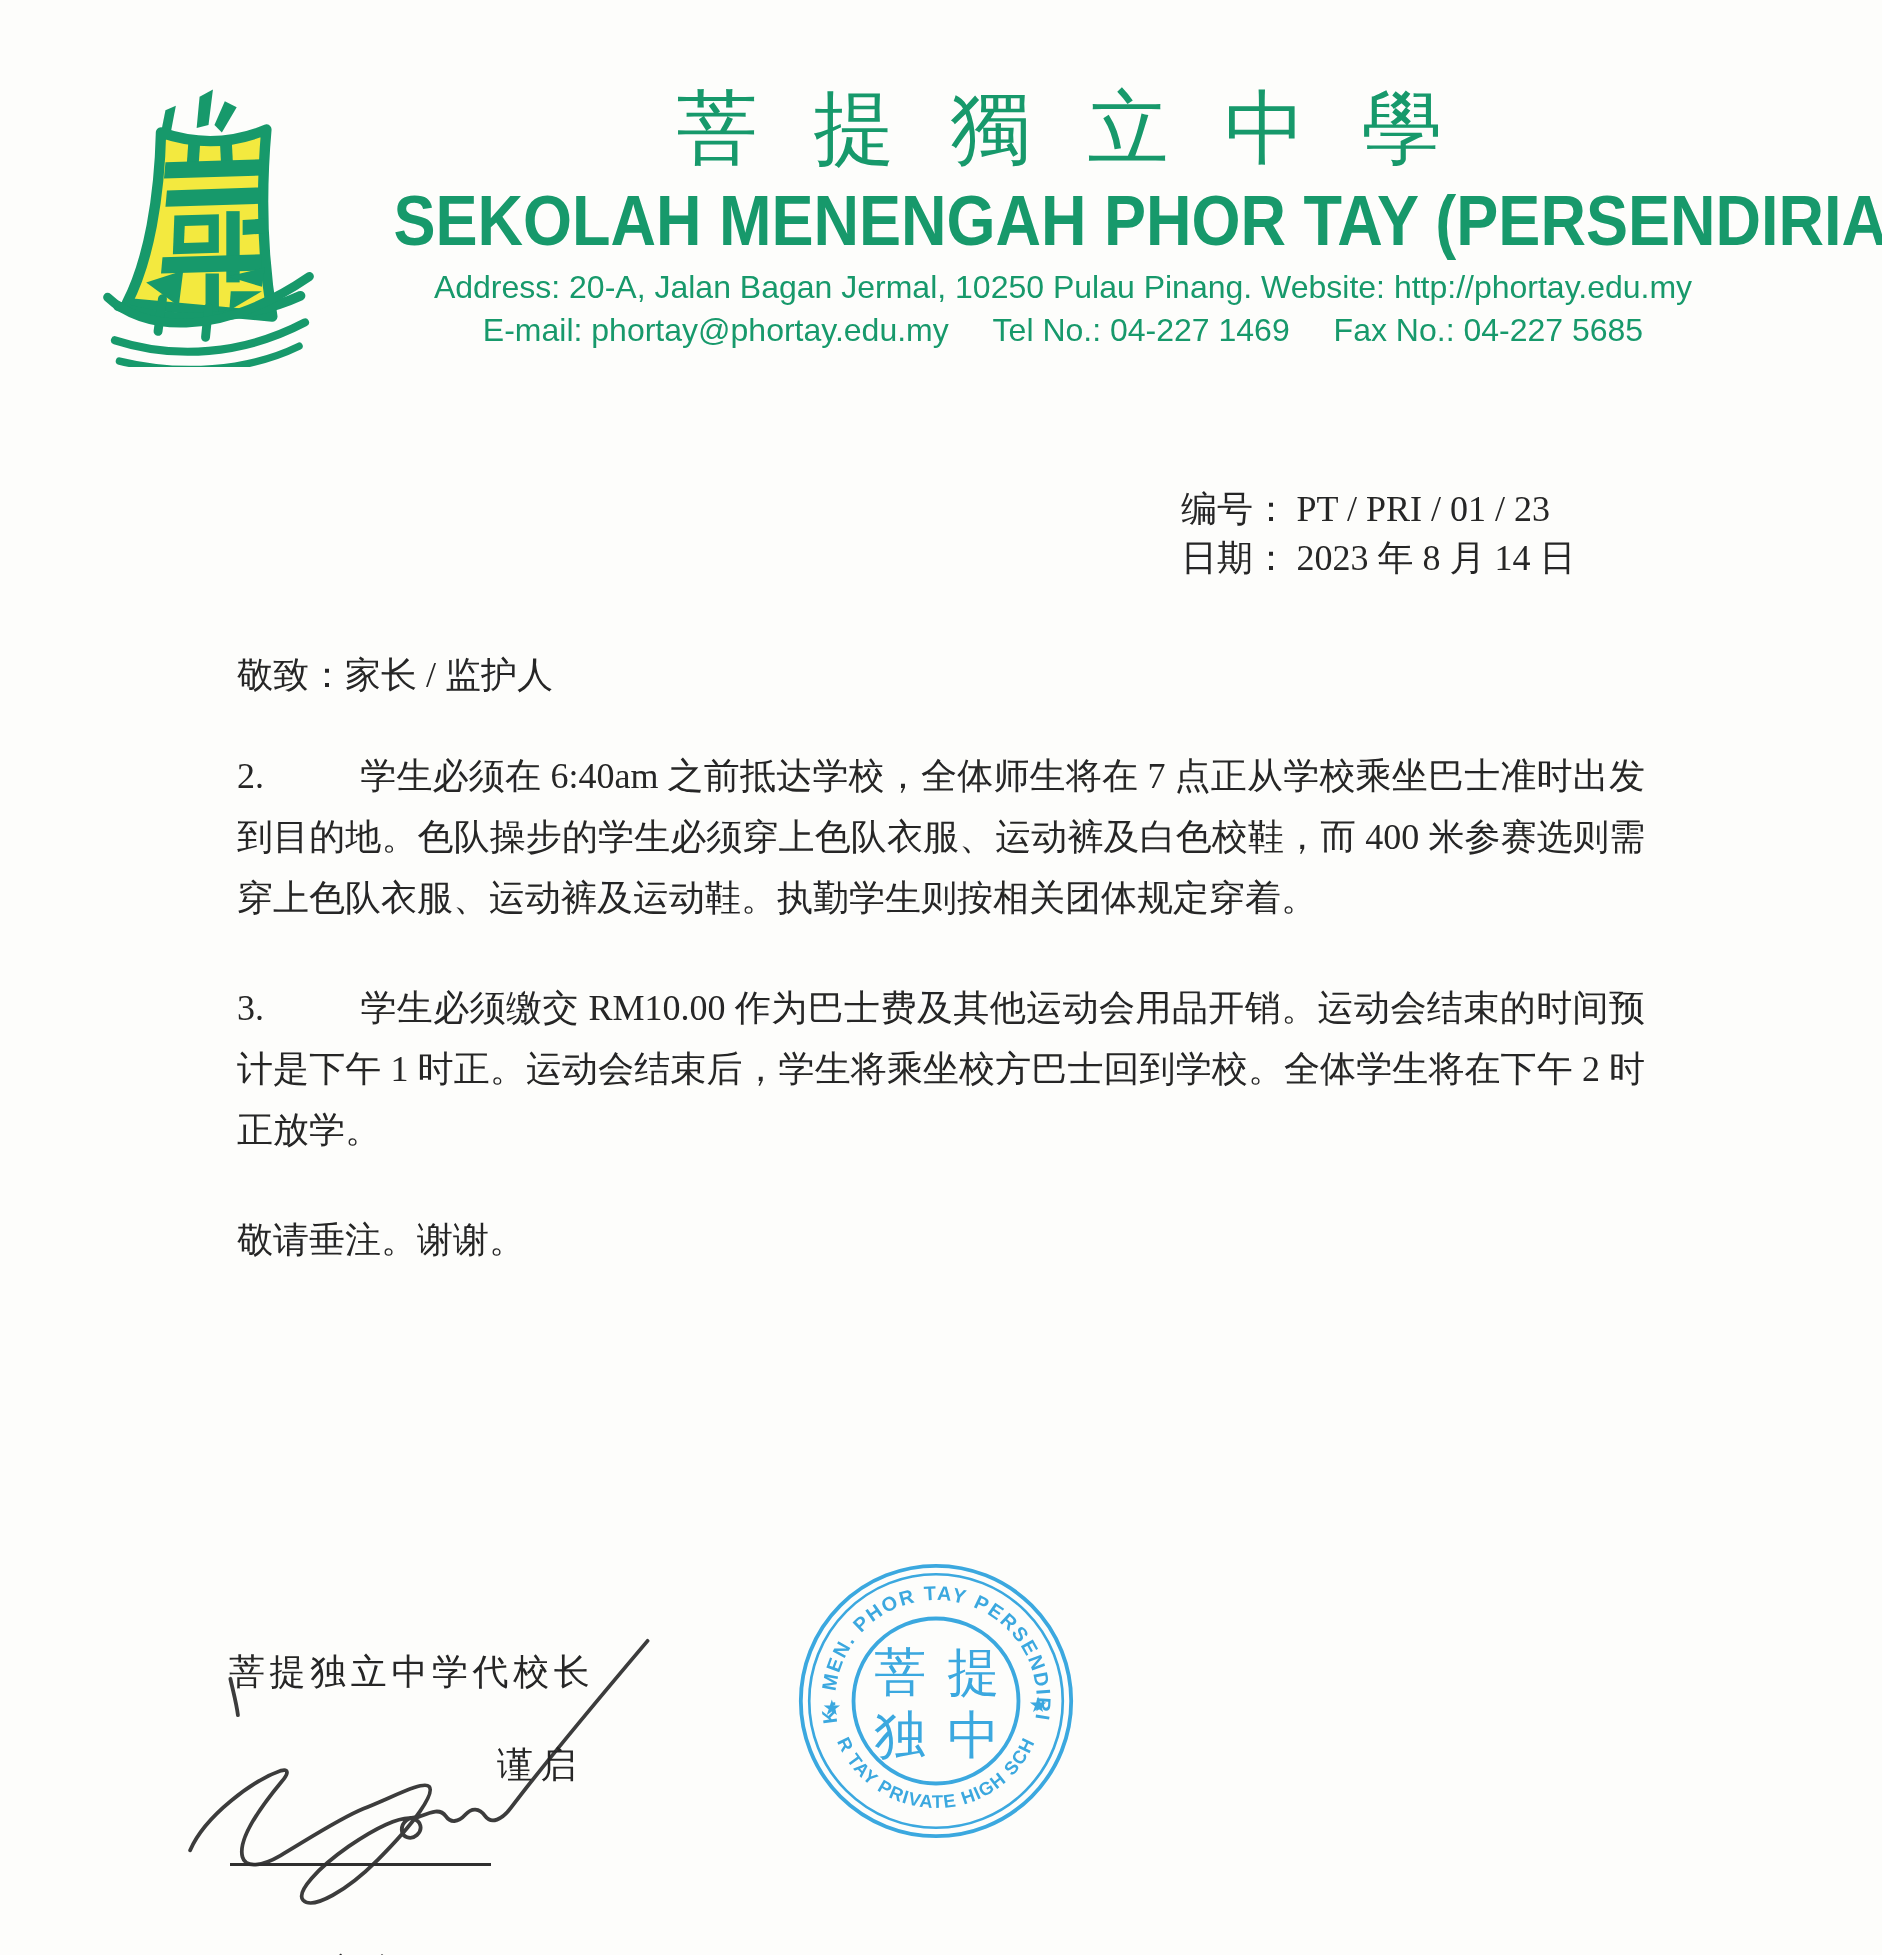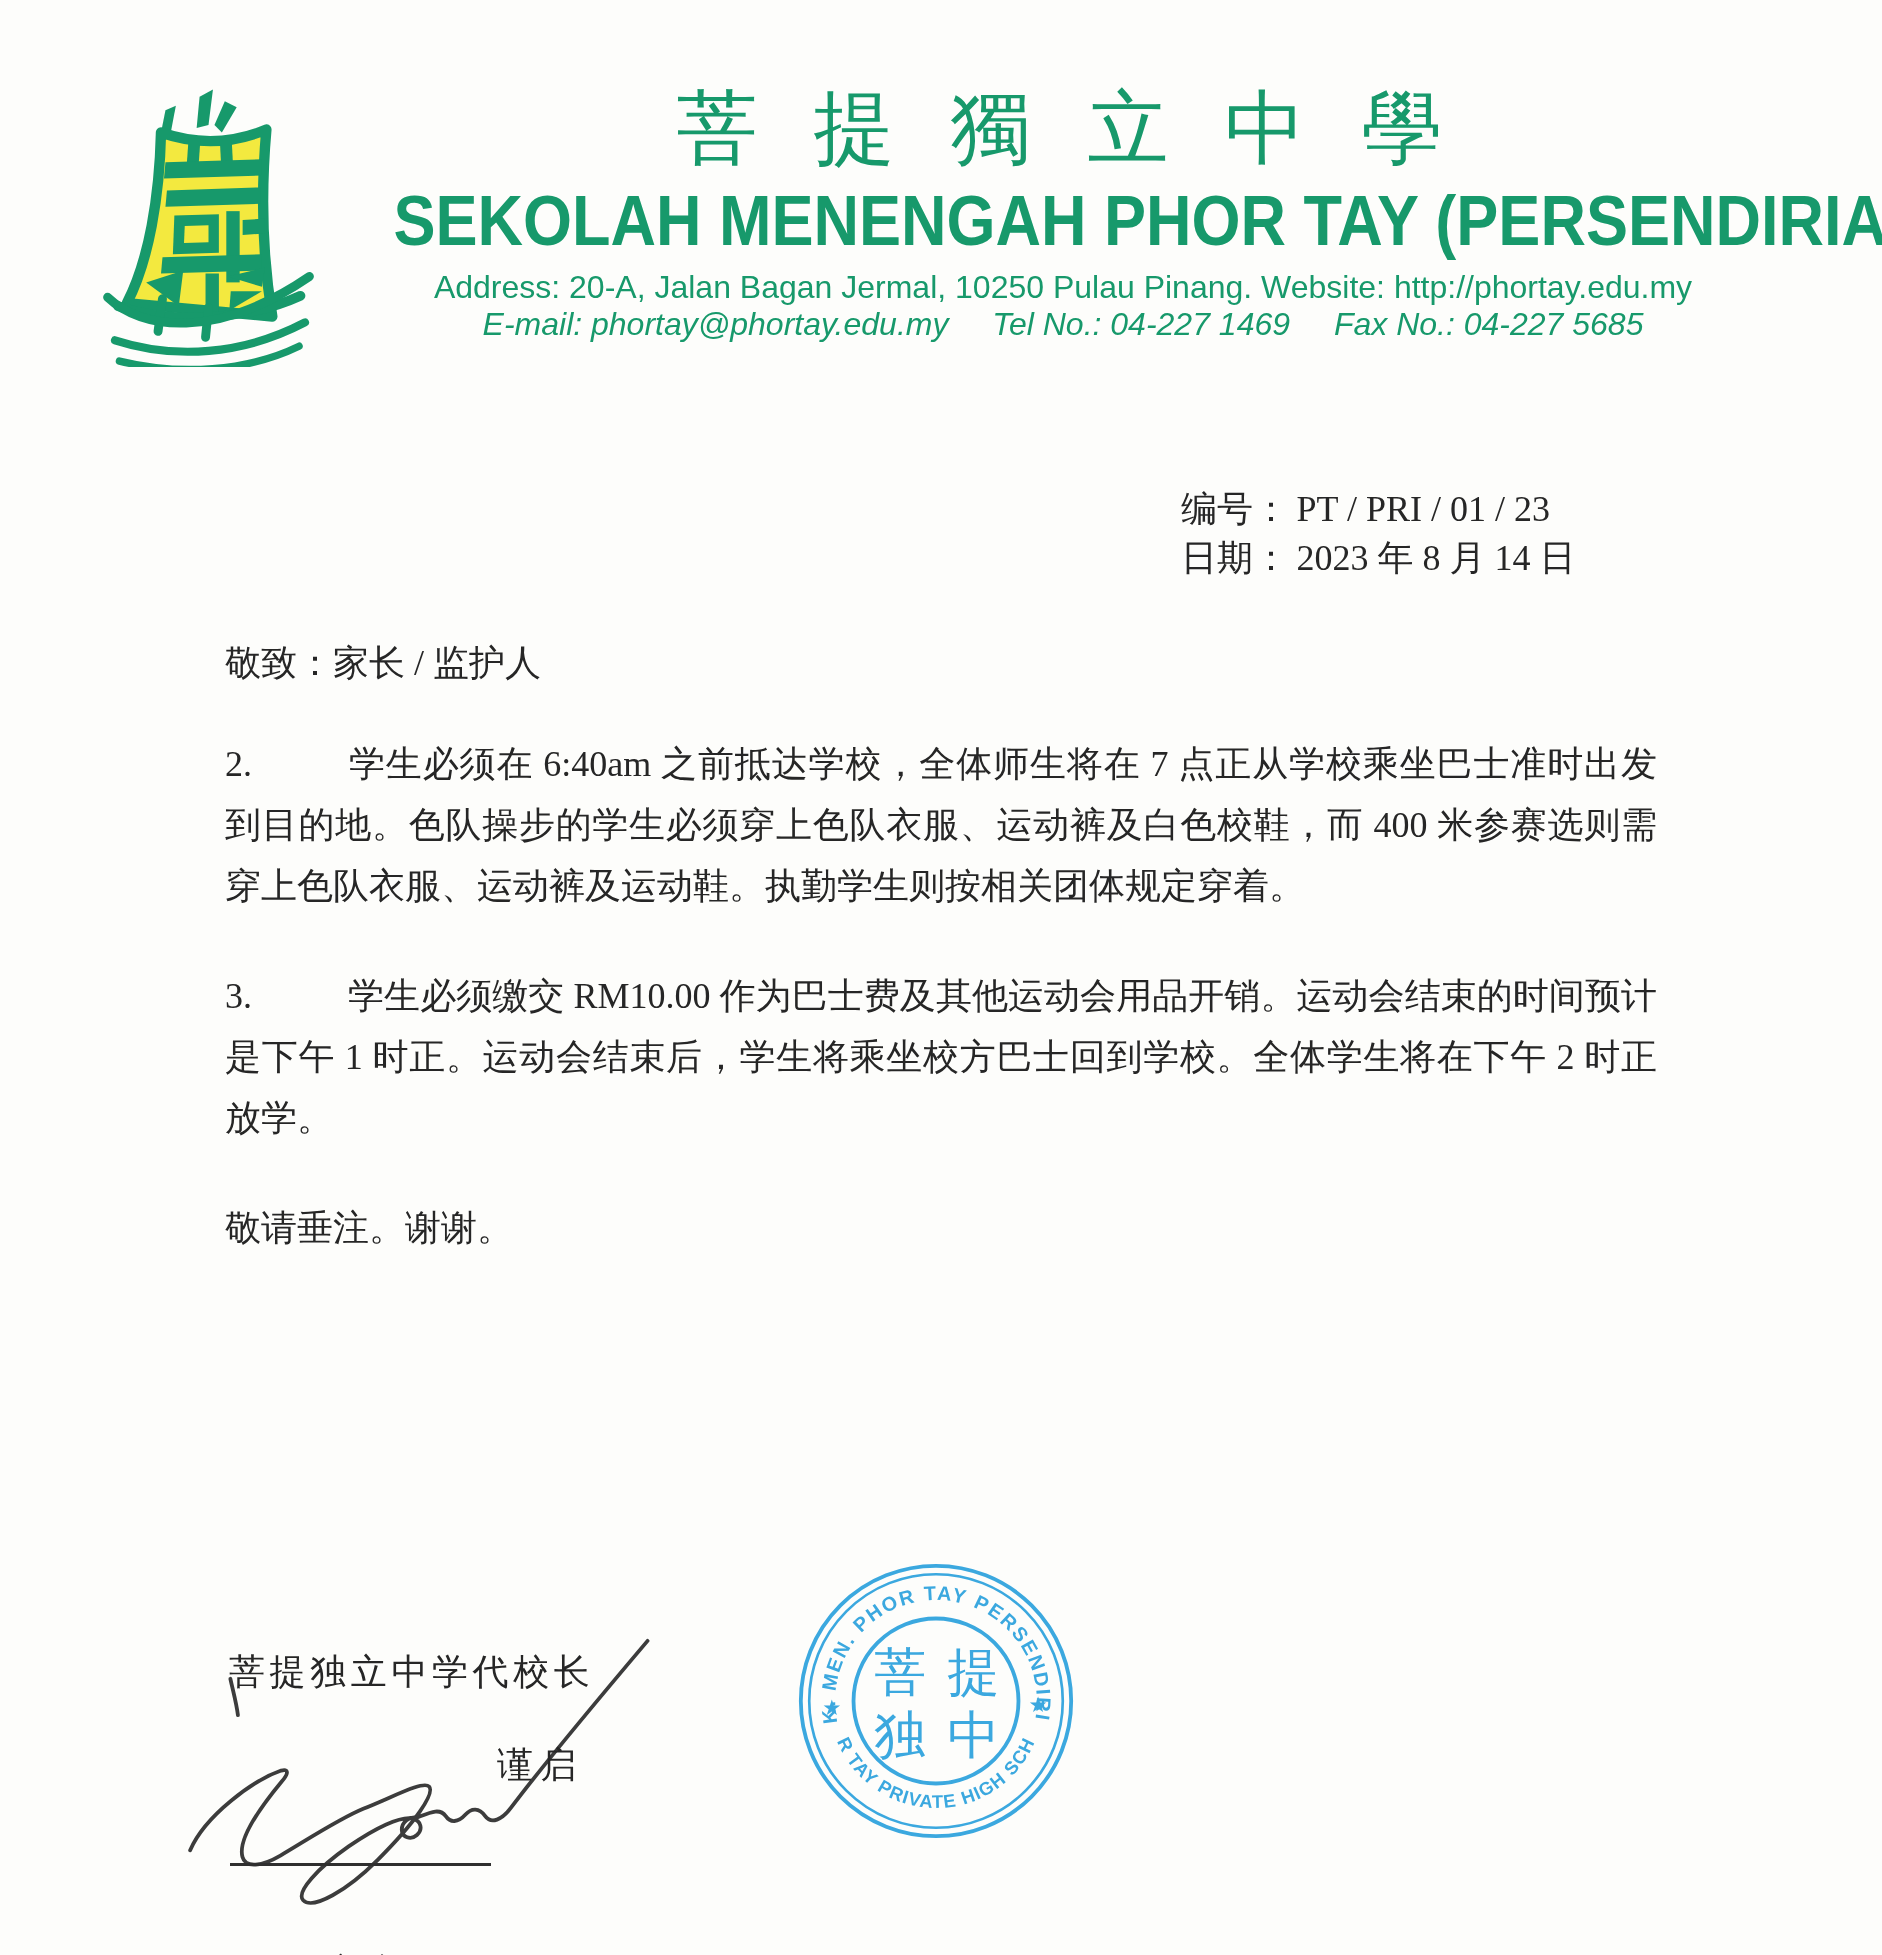--- a/index.html
+++ b/index.html
@@ -22,28 +22,28 @@
   }
   .title-en{
     margin:10.6px 0 0 0;font-size:70px;font-weight:bold;color:#17996B;
     font-family:"Liberation Sans","DejaVu Sans",sans-serif;
     transform:scaleX(0.9);transform-origin:center;white-space:nowrap;line-height:1.05;
   }
   .addr1,.addr2{
     margin:10.6px 0 0 0;font-size:32px;color:#17996B;
     font-family:"Liberation Sans","DejaVu Sans",sans-serif;
   }
-  .addr2{margin-top:0;font-style:italic;}
+  .addr2{margin-top:6px;}
   .addr2 .seg{margin-left:35px;}
   
   .meta{position:absolute;left:1181px;top:485px;font-size:36px;line-height:49px;white-space:nowrap;}
   .meta .val{margin-left:7.6px;}
   
   .body{position:absolute;left:225px;top:636px;width:1432px;}
-  .body p{margin:0;}
+  .body p{margin:12px;}
   .salutation{padding-top:6px;font-size:36px;line-height:43px;}
   .subject-row{margin-top:50px;line-height:43px;}
   .subject{
     font-size:36px;font-weight:bold;display:inline-block;
     border-bottom:3px solid #222;padding-bottom:4.6px;letter-spacing:1.5px;
   }
   .para{
     font-size:36px;line-height:61px;text-align:justify;text-justify:inter-character;
   }
   .p1{margin-top:50px !important;}

